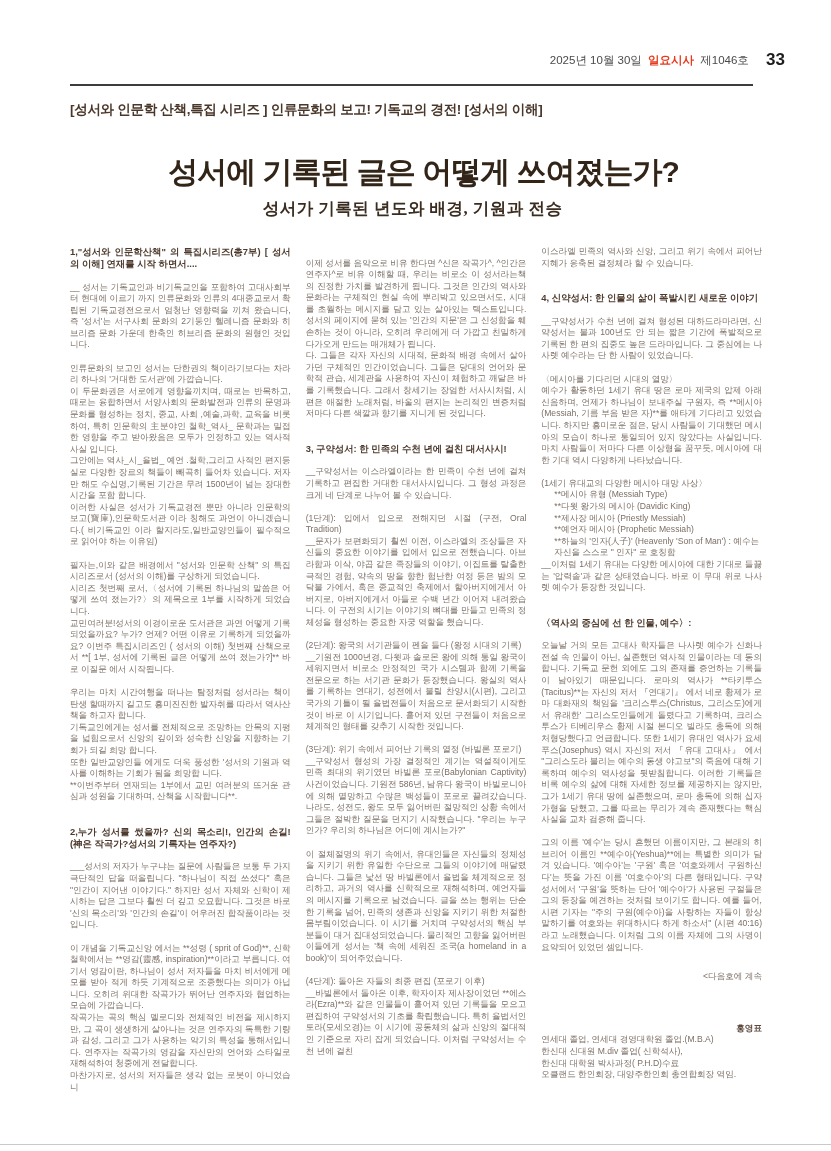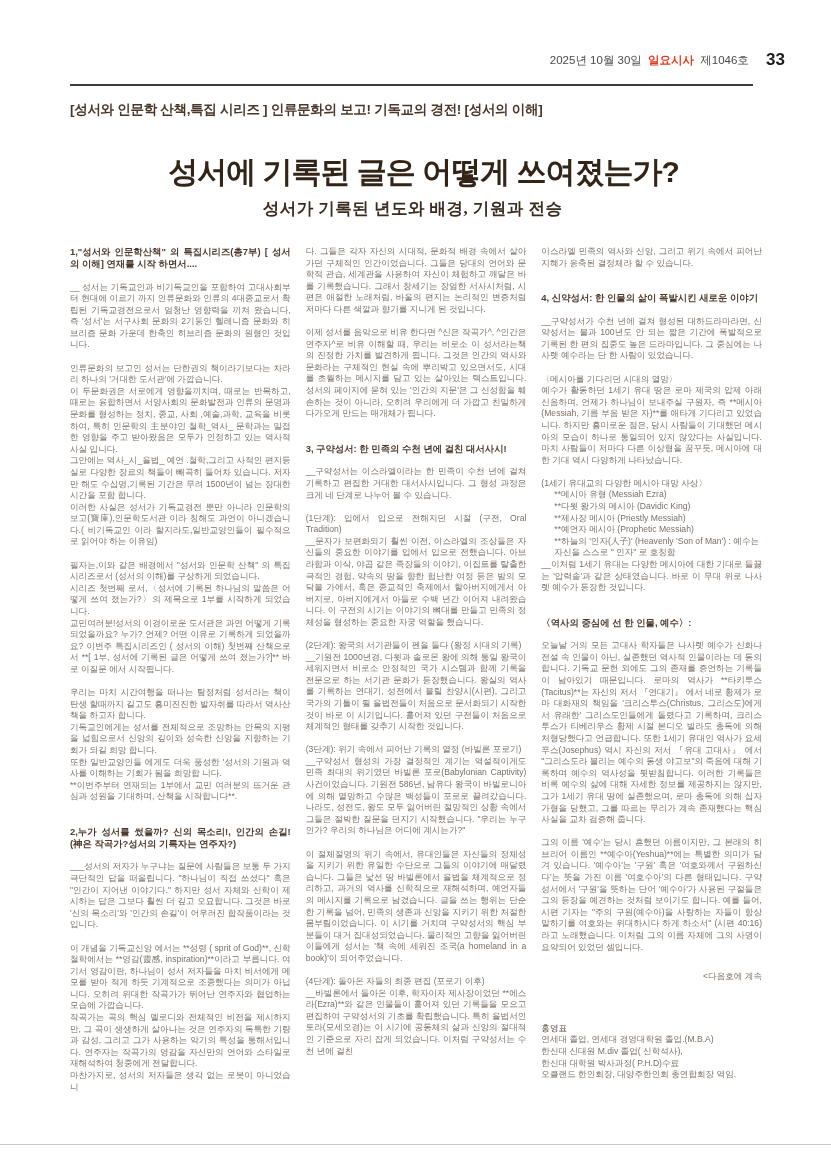--- a/index.html
+++ b/index.html
@@ -45,21 +45,21 @@
     text-align:justify;
   }
   .blk{margin:0;}
   .h,.h2{font-weight:bold;color:#4e3b2e;font-size:9.4px;line-height:12px;}
   .h{margin-top:0;}
   .h2{margin-top:23px;margin-bottom:1px;}
   .p{margin-top:11.5px;}
   .p0{margin-top:0;}
   .li{margin-top:0;padding-left:13px;text-align:left;}
   .pr{margin-top:18px;text-align:right;}
-  .prb{margin-top:40px;font-weight:normal;color:#5a483c;}
+  .prb{margin-top:40px;text-align:right;font-weight:bold;color:#5a483c;}
   .pr0{margin-top:0;text-align:left;}
   
   .bottom-edge{position:absolute;left:0;bottom:6px;width:831px;height:1px;background:#c9c9c9;}
 </style>
 </head>
 <body>
 
 <div class="page">
 
   <div class="dateline">
@@ -90,42 +90,42 @@
         <div class="blk p0">기독교인에게는  성서를 전체적으로 조망하는 안목의 지평을 넓힘으로서 신앙의 깊이와 성숙한 신앙을 지향하는 기회가 되길 희망 합니다.</div>
         <div class="blk p0">또한 일반교양인들 에게도   더욱 풍성한 '성서의 기원과 역사를 이해하는 기회가 됨을 희망합 니다.</div>
         <div class="blk p0">**이번주부터 연재되는 1부에서 교민 여러분의 뜨거운 관심과 성원을 기대하며, 산책을 시작합니다**.</div>
         <div class="blk h2">2,누가 성서를 썼을까? 신의 목소리!, 인간의 손길! (神은 작곡가?성서의 기록자는 연주자?)</div>
         <div class="blk p">___성서의 저자가 누구냐는 질문에 사람들은 보통 두 가지 극단적인 답을 떠올립니다. "하나님이 직접 쓰셨다" 혹은 "인간이 지어낸 이야기다." 하지만 성서 자체와 신학이 제시하는 답은 그보다 훨씬 더 깊고 오묘합니다. 그것은 바로 '신의 목소리'와 '인간의 손길'이 어우러진 합작품이라는 것입니다.</div>
         <div class="blk p">이 개념을 기독교신앙 에서는 **성령 ( sprit of God)**,   신학 철학에서는 **영감(靈感, inspiration)**이라고 부릅니다. 여기서 영감이란, 하나님이 성서 저자들을 마치 비서에게 메모를 받아 적게 하듯 기계적으로 조종했다는 의미가 아닙니다. 오히려 위대한 작곡가가 뛰어난 연주자와 협업하는 모습에 가깝습니다.</div>
         <div class="blk p0">작곡가는 곡의 핵심 멜로디와 전체적인 비전을 제시하지만, 그 곡이 생생하게 살아나는 것은 연주자의 독특한 기량과 감성, 그리고 그가 사용하는 악기의 특성을 통해서입니다. 연주자는 작곡가의 영감을 자신만의 언어와 스타일로 재해석하여 청중에게 전달합니다.</div>
         <div class="blk p0">마찬가지로, 성서의 저자들은 생각 없는 로봇이 아니었습니</div>
       </section>
     <section class="col">
+        <div class="blk p">이제 성서를 음악으로 비유 한다면 ^신은 작곡가^, ^인간은 연주자^로  비유 이해할 때, 우리는 비로소 이 성서라는책의 진정한 가치를 발견하게 됩니다. 그것은 인간의 역사와 문화라는 구체적인 현실 속에 뿌리박고 있으면서도, 시대를 초월하는 메시지를 담고 있는 살아있는 텍스트입니다. 성서의 페이지에 묻혀 있는 '인간의 지문'은 그 신성함을 훼손하는 것이 아니라, 오히려 우리에게 더 가깝고 친밀하게 다가오게 만드는 매개체가 됩니다.</div>
         <div class="blk p0">다. 그들은 각자 자신의 시대적, 문화적 배경 속에서 살아가던 구체적인 인간이었습니다. 그들은 당대의 언어와 문학적 관습, 세계관을 사용하여 자신이 체험하고 깨달은 바를 기록했습니다. 그래서 창세기는 장엄한 서사시처럼, 시편은 애절한 노래처럼, 바울의 편지는 논리적인 변증처럼 저마다 다른 색깔과 향기를 지니게 된 것입니다.</div>
-        <div class="blk p">이제 성서를 음악으로 비유 한다면 ^신은 작곡가^, ^인간은 연주자^로  비유 이해할 때, 우리는 비로소 이 성서라는책의 진정한 가치를 발견하게 됩니다. 그것은 인간의 역사와 문화라는 구체적인 현실 속에 뿌리박고 있으면서도, 시대를 초월하는 메시지를 담고 있는 살아있는 텍스트입니다. 성서의 페이지에 묻혀 있는 '인간의 지문'은 그 신성함을 훼손하는 것이 아니라, 오히려 우리에게 더 가깝고 친밀하게 다가오게 만드는 매개체가 됩니다.</div>
         <div class="blk h2">3, 구약성서: 한 민족의 수천 년에 걸친 대서사시!</div>
         <div class="blk p">__구약성서는 이스라엘이라는 한 민족이 수천 년에 걸쳐 기록하고 편집한 거대한 대서사시입니다. 그 형성 과정은 크게 네 단계로 나누어 볼 수 있습니다.</div>
         <div class="blk p">(1단계): 입에서 입으로 전해지던 시절 (구전, Oral Tradition)</div>
         <div class="blk p0">__문자가 보편화되기 훨씬 이전, 이스라엘의 조상들은 자신들의 중요한 이야기를 입에서 입으로 전했습니다. 아브라함과 이삭, 야곱 같은 족장들의 이야기, 이집트를 탈출한 극적인 경험, 약속의 땅을 향한 험난한 여정 등은 밤의 모닥불 가에서, 혹은 종교적인 축제에서 할아버지에게서 아버지로, 아버지에게서 아들로 수백 년간 이어져 내려왔습니다. 이 구전의 시기는 이야기의 뼈대를 만들고 민족의 정체성을 형성하는 중요한 자궁 역할을 했습니다.</div>
         <div class="blk p">(2단계): 왕국의 서기관들이 펜을 들다 (왕정 시대의 기록)</div>
         <div class="blk p0">__기원전 1000년경, 다윗과 솔로몬 왕에 의해 통일 왕국이 세워지면서 비로소 안정적인 국가 시스템과 함께 기록을 전문으로 하는 서기관 문화가 등장했습니다. 왕실의 역사를 기록하는 연대기, 성전에서 불릴 찬양시(시편), 그리고 국가의 기틀이 될 율법전들이 처음으로 문서화되기 시작한 것이 바로 이 시기입니다. 흩어져 있던 구전들이 처음으로 체계적인 형태를 갖추기 시작한 것입니다.</div>
         <div class="blk p">(3단계): 위기 속에서 피어난 기록의 열정 (바빌론 포로기)</div>
         <div class="blk p0">__구약성서 형성의 가장 결정적인 계기는 역설적이게도 민족 최대의 위기였던 바빌론 포로(Babylonian Captivity) 사건이었습니다. 기원전 586년, 남유다 왕국이 바빌로니아에 의해 멸망하고 수많은 백성들이 포로로 끌려갔습니다. 나라도, 성전도, 왕도 모두 잃어버린 절망적인 상황 속에서 그들은 절박한 질문을 던지기 시작했습니다. "우리는 누구인가? 우리의 하나님은 어디에 계시는가?"</div>
         <div class="blk p">이 절체절명의 위기 속에서, 유대인들은 자신들의 정체성을 지키기 위한 유일한 수단으로 그들의 이야기에 매달렸습니다. 그들은 낯선 땅 바빌론에서 율법을 체계적으로 정리하고, 과거의 역사를 신학적으로 재해석하며, 예언자들의 메시지를 기록으로 남겼습니다. 글을 쓰는 행위는 단순한 기록을 넘어, 민족의 생존과 신앙을 지키기 위한 처절한 몸부림이었습니다. 이 시기를 거치며 구약성서의 핵심 부분들이 대거 집대성되었습니다. 물리적인 고향을 잃어버린 이들에게 성서는 '책 속에 세워진 조국(a homeland in a book)'이 되어주었습니다.</div>
         <div class="blk p">(4단계): 돌아온 자들의 최종 편집 (포로기 이후)</div>
         <div class="blk p0">__바빌론에서 돌아온 이후, 학자이자 제사장이었던 **에스라(Ezra)**와 같은 인물들이 흩어져 있던 기록들을 모으고 편집하여 구약성서의 기초를 확립했습니다. 특히 율법서인 토라(모세오경)는 이 시기에 공동체의 삶과 신앙의 절대적인 기준으로 자리 잡게 되었습니다. 이처럼 구약성서는 수천 년에 걸친</div>
       </section>
     <section class="col">
         <div class="blk p0">이스라엘 민족의 역사와 신앙, 그리고 위기 속에서 피어난 지혜가 응축된 결정체라 할 수 있습니다.</div>
         <div class="blk h2">4, 신약성서: 한 인물의 삶이 폭발시킨 새로운 이야기</div>
         <div class="blk p">__구약성서가 수천 년에 걸쳐 형성된 대하드라마라면, 신약성서는 불과 100년도 안 되는 짧은 기간에 폭발적으로 기록된 한 편의 집중도 높은 드라마입니다. 그 중심에는 나사렛 예수라는 단 한 사람이 있었습니다.</div>
         <div class="blk p">〈메시아를 기다리던 시대의 열망〉</div>
         <div class="blk p0">예수가 활동하던 1세기 유대 땅은 로마 제국의 압제 아래 신음하며, 언제가 하나님이 보내주실 구원자, 즉 **메시아(Messiah, 기름 부음 받은 자)**를 애타게 기다리고 있었습니다. 하지만 흥미로운 점은, 당시 사람들이 기대했던 메시아의 모습이 하나로 통일되어 있지 않았다는 사실입니다. 마치 사람들이 저마다 다른 이상형을 꿈꾸듯, 메시아에 대한 기대 역시 다양하게 나타났습니다.</div>
         <div class="blk p">(1세기 유대교의 다양한 메시아 대망 사상〉</div>
-        <div class="blk li">**메시아 유형 (Messiah Ezra)</div>
+        <div class="blk li">**메시아 유형 (Messiah Type)</div>
         <div class="blk li">**다윗 왕가의 메시아 (Davidic King)</div>
         <div class="blk li">**제사장 메시아 (Priestly Messiah)</div>
         <div class="blk li">**예언자 메시아 (Prophetic Messiah)</div>
         <div class="blk li">**하늘의 '인자(人子)' (Heavenly 'Son of Man') : 예수는 자신을 스스로 " 인자" 로 호칭함</div>
         <div class="blk p0">__이처럼 1세기 유대는 다양한 메시아에 대한 기대로 들끓는 '압력솥'과 같은 상태였습니다. 바로 이 무대 위로 나사렛 예수가 등장한 것입니다.</div>
         <div class="blk h2">〈역사의 중심에 선 한 인물, 예수〉:</div>
         <div class="blk p">오늘날 거의 모든 고대사 학자들은 나사렛 예수가 신화나 전설 속 인물이 아닌, 실존했던 역사적 인물이라는 데 동의합니다. 기독교 문헌 외에도 그의 존재를 증언하는 기록들이 남아있기 때문입니다. 로마의 역사가 **타키투스(Tacitus)**는 자신의 저서 『연대기』 에서 네로 황제가 로마 대화재의 책임을 '크리스투스(Christus, 그리스도)에게서 유래한' 그리스도인들에게 돌렸다고 기록하며, 크리스투스가 티베리우스 황제 시절 본디오 빌라도 총독에 의해 처형당했다고 언급합니다. 또한 1세기 유대인 역사가 요세푸스(Josephus) 역시 자신의 저서 『유대 고대사』 에서 "그리스도라 불리는 예수의 동생 야고보"의 죽음에 대해 기록하며 예수의 역사성을 뒷받침합니다. 이러한 기록들은 비록 예수의 삶에 대해 자세한 정보를 제공하지는 않지만, 그가 1세기 유대 땅에 실존했으며, 로마 총독에 의해 십자가형을 당했고, 그를 따르는 무리가 계속 존재했다는 핵심 사실을 교차 검증해 줍니다.</div>
         <div class="blk p">그의 이름 '예수'는 당시 흔했던 이름이지만, 그 본래의 히브리어 이름인 **예수아(Yeshua)**에는 특별한 의미가 담겨 있습니다. '예수아'는 '구원' 혹은 '여호와께서 구원하신다'는 뜻을 가진 이름 '여호수아'의 다른 형태입니다. 구약성서에서 '구원'을 뜻하는 단어 '예수아'가 사용된 구절들은 그의 등장을 예견하는 것처럼 보이기도 합니다. 예를 들어, 시편 기자는 "주의 구원(예수아)을 사랑하는 자들이 항상 말하기를 여호와는 위대하시다 하게 하소서" (시편 40:16)라고 노래했습니다. 이처럼 그의 이름 자체에 그의 사명이 요약되어 있었던 셈입니다.</div>
         <div class="blk pr">&lt;다음호에 계속</div>
         <div class="blk prb">홍영표</div>

